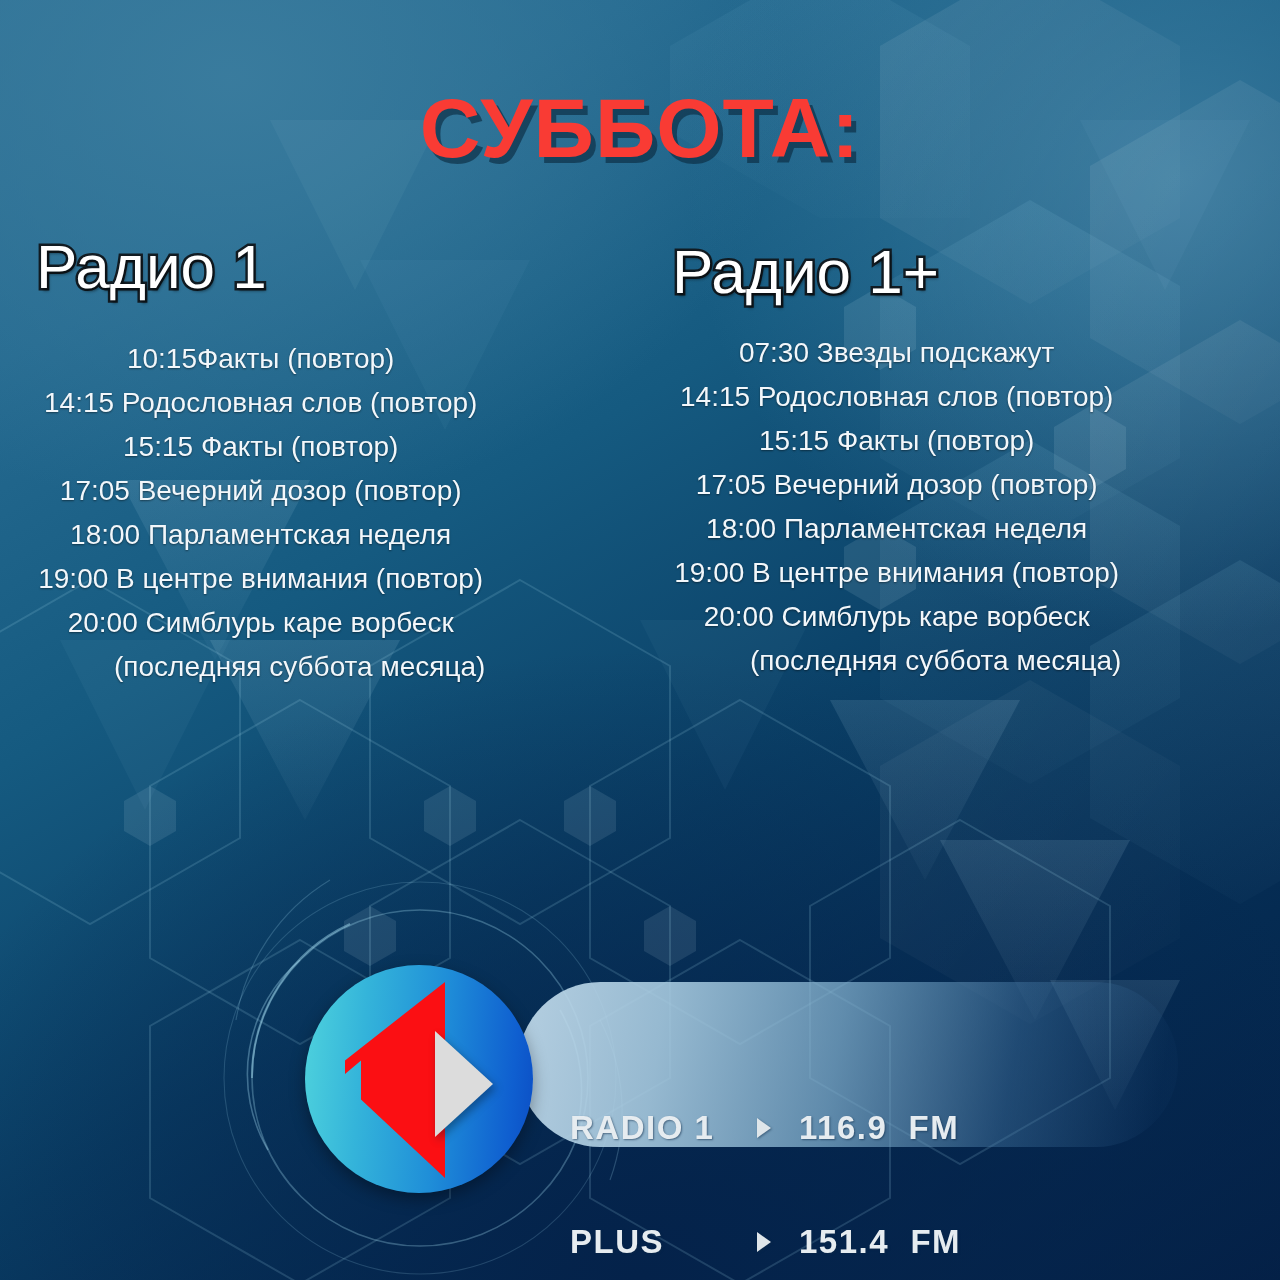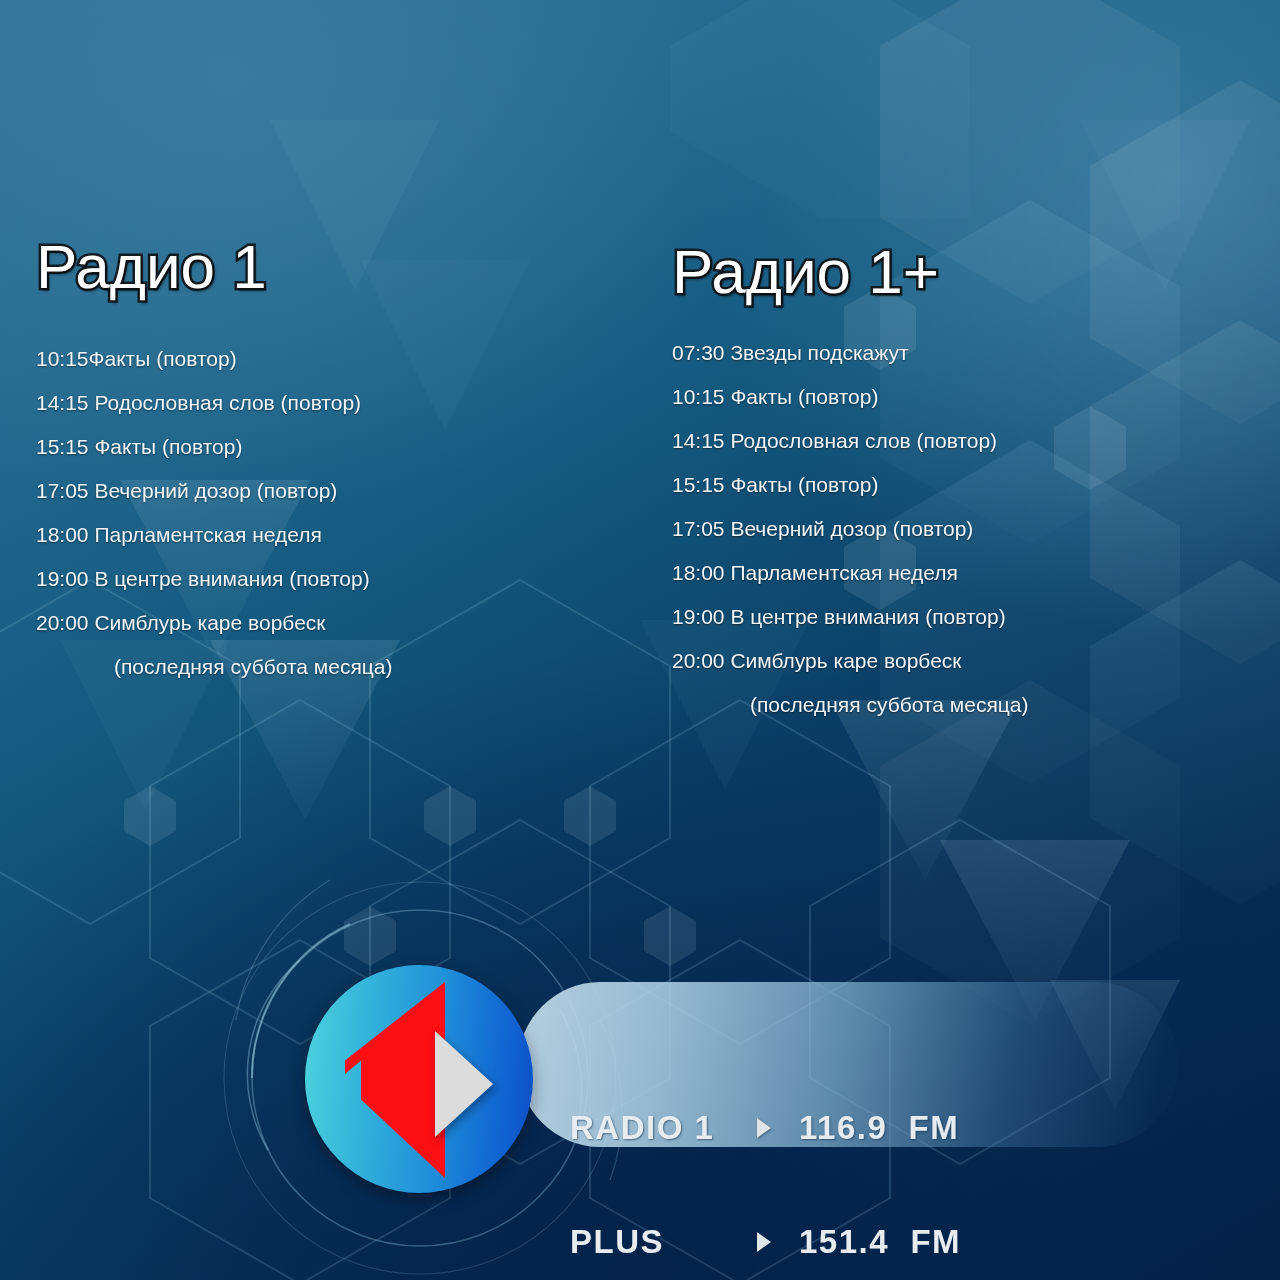--- a/index.html
+++ b/index.html
@@ -41,24 +41,25 @@
     paint-order:stroke fill;
     text-shadow:2px 3px 3px rgba(0,0,0,.45);
   }
   #head-left{left:36px;top:236px;}
   #head-right{left:672px;top:241px;}
 
   
   .sched{
     position:absolute;
     color:#f2f7fb;
-    font-size:21px;
+    font-size:28px;
     line-height:44px;
     white-space:nowrap;
     text-shadow:0 1px 2px rgba(0,0,0,.45);
+    text-align:center;
   }
   #list-left{left:36px;top:337px;}
   #list-right{left:672px;top:331px;}
   .sched .row{display:block;}
   .sched .row.indent{padding-left:78px;}
 
   
   #logo{position:absolute;left:283px;top:955px;width:700px;height:245px;}
 
   #logo-bar{
@@ -188,39 +189,39 @@
         <circle cx="420" cy="1078" r="196" stroke-width="1.1" stroke-opacity="0.18"></circle>
         <path d="M 252 1078 A 168 168 0 0 1 350 924" stroke-width="2" stroke-opacity="0.45"></path>
         <path d="M 268 1150 A 150 150 0 0 1 300 960" stroke-width="1.6" stroke-opacity="0.35"></path>
         <path d="M 560 1010 A 160 160 0 0 1 576 1132" stroke-width="1.6" stroke-opacity="0.35"></path>
         <path d="M 600 1020 A 200 200 0 0 1 610 1180" stroke-width="1.2" stroke-opacity="0.22"></path>
         <path d="M 236 1020 A 200 200 0 0 1 330 880" stroke-width="1.2" stroke-opacity="0.22"></path>
       </g>
     </svg>
   </div>
 
+  <div class="title">СУББОТА:</div>
 
   <div class="col-head" id="head-left">Радио 1</div>
 
   <div class="sched" id="list-left">
     <span class="row">10:15Факты (повтор)</span>
     <span class="row">14:15 Родословная слов (повтор)</span>
     <span class="row">15:15 Факты (повтор)</span>
     <span class="row">17:05 Вечерний дозор (повтор)</span>
     <span class="row">18:00 Парламентская неделя</span>
     <span class="row">19:00 В центре внимания (повтор)</span>
     <span class="row">20:00 Симблурь каре ворбеск</span>
     <span class="row indent">(последняя суббота месяца)</span>
   </div>
 
   <div class="col-head" id="head-right">Радио 1+</div>
 
   <div class="sched" id="list-right">
     <span class="row">07:30 Звезды подскажут</span>
-    <span class="row">10:15 Факты (повтор)</span>
     <span class="row">14:15 Родословная слов (повтор)</span>
     <span class="row">15:15 Факты (повтор)</span>
     <span class="row">17:05 Вечерний дозор (повтор)</span>
     <span class="row">18:00 Парламентская неделя</span>
     <span class="row">19:00 В центре внимания (повтор)</span>
     <span class="row">20:00 Симблурь каре ворбеск</span>
     <span class="row indent">(последняя суббота месяца)</span>
   </div>
 
   <div id="logo">

